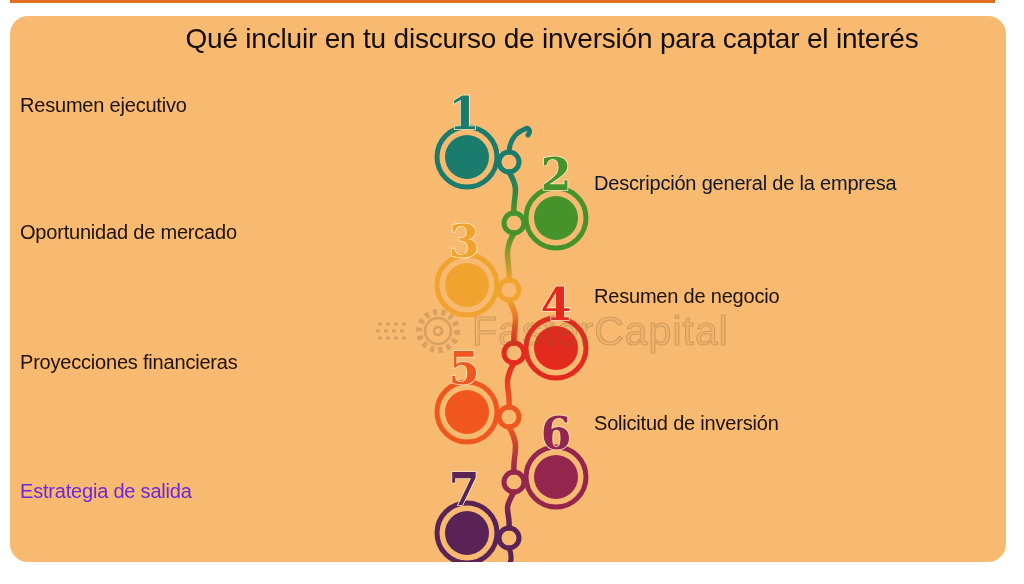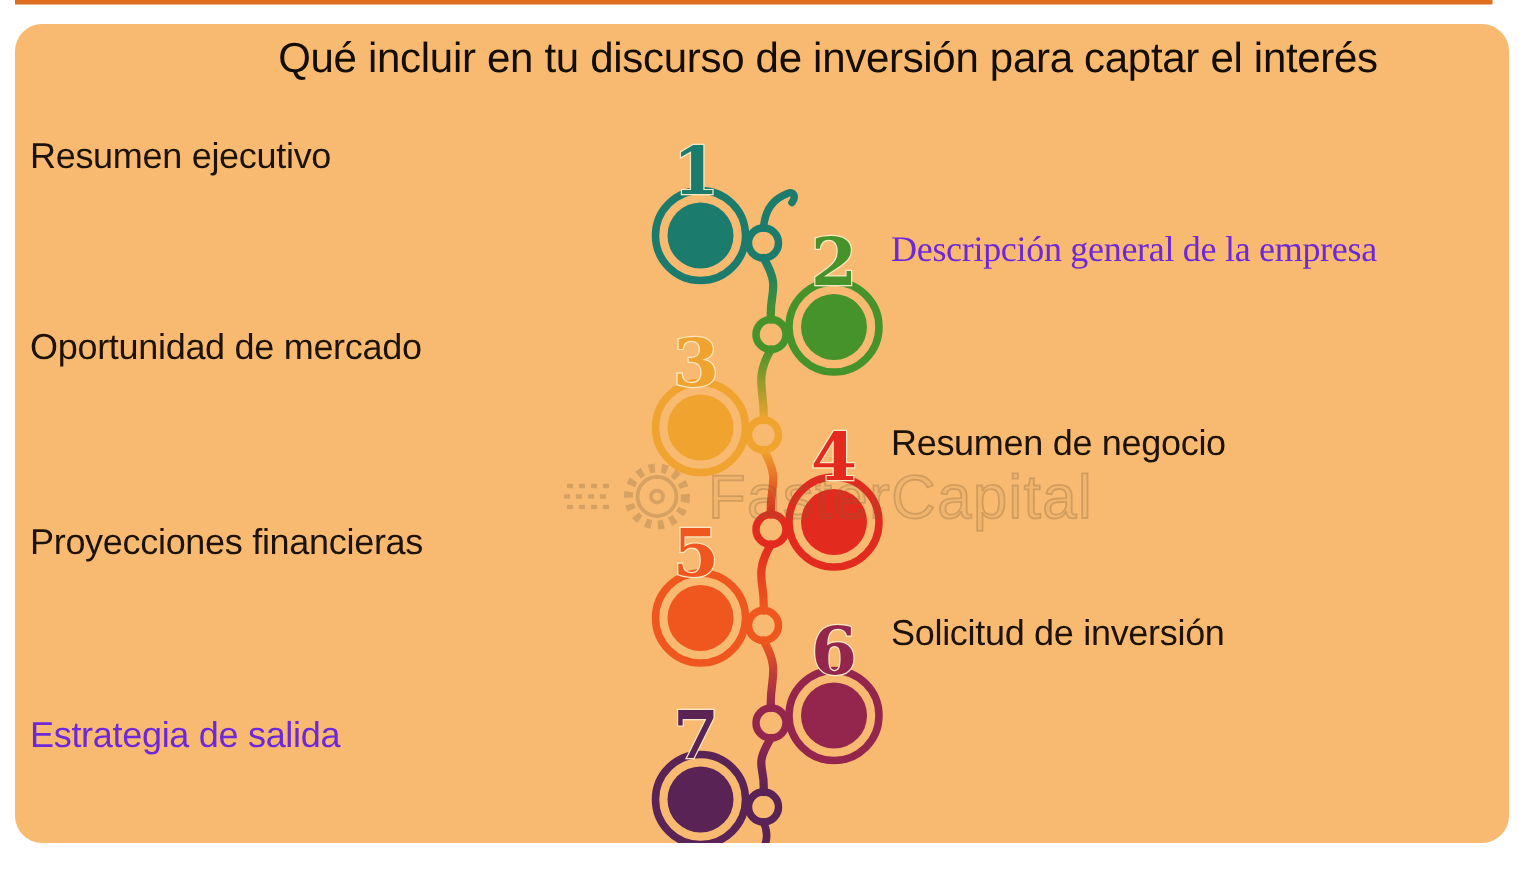--- a/index.html
+++ b/index.html
@@ -11,21 +11,21 @@
   .card{
     position:absolute;left:10px;top:16px;width:996px;height:546px;
     border-radius:18px;overflow:hidden;
   }
   .title{
     position:absolute;top:7px;left:0;width:100%;text-align:center;
     font-size:28px;font-weight:400;letter-spacing:-0.2px;margin-left:44px;
   }
   svg.timeline{position:absolute;left:0;top:0;width:996px;height:546px;}
   .label{
-    position:absolute;font-size:24px;font-weight:400;letter-spacing:-0.2px;
+    position:absolute;font-size:20px;font-weight:400;letter-spacing:-0.2px;
     white-space:nowrap;line-height:30px;
   }
   .step-num{
     font-family:"DejaVu Serif",serif;font-weight:bold;font-size:44px;
     paint-order:stroke;stroke:#f9e9c4;stroke-width:1.6px;
   }
   .watermark{
     position:absolute;left:366px;top:288px;display:flex;align-items:center;
     gap:4px;opacity:0.55;pointer-events:none;
   }
@@ -122,21 +122,21 @@
           <circle cx="457" cy="517" r="30" fill="none" stroke="#5a2355" stroke-width="5"></circle>
           <circle cx="457" cy="517" r="22" fill="#5a2355"></circle>
           <circle cx="499" cy="522" r="10" fill="none" stroke="#5a2355" stroke-width="5"></circle>
           <text x="454" y="489" text-anchor="middle" class="step-num" fill="#5a2355">7</text>
         </g>
       </g>
   </svg>
 
   <div>
       <div class="label" style="left: 10px; top: 74px; color: rgb(29, 18, 8);">Resumen ejecutivo</div>
-      <div class="label" style="left: 584px; top: 136px; color: #6d28d9; font-family: Liberation Serif, serif;">Descripción general de la empresa</div>
+      <div class="label" style="left: 584px; top: 152px; color: #0f172a;">Descripción general de la empresa</div>
       <div class="label" style="left: 10px; top: 201px; color: rgb(29, 18, 8);">Oportunidad de mercado</div>
       <div class="label" style="left: 584px; top: 265px; color: rgb(29, 18, 8);">Resumen de negocio</div>
       <div class="label" style="left: 10px; top: 331px; color: rgb(29, 18, 8);">Proyecciones financieras</div>
       <div class="label" style="left: 584px; top: 392px; color: rgb(29, 18, 8);">Solicitud de inversión</div>
       <div class="label" style="left: 10px; top: 460px; color: #6d28d9;">Estrategia de salida</div>
     </div>
 
   <div class="watermark">
     <svg width="92" height="54" viewBox="0 0 92 54">
       <g fill="none" stroke="rgba(125,95,55,0.5)">

